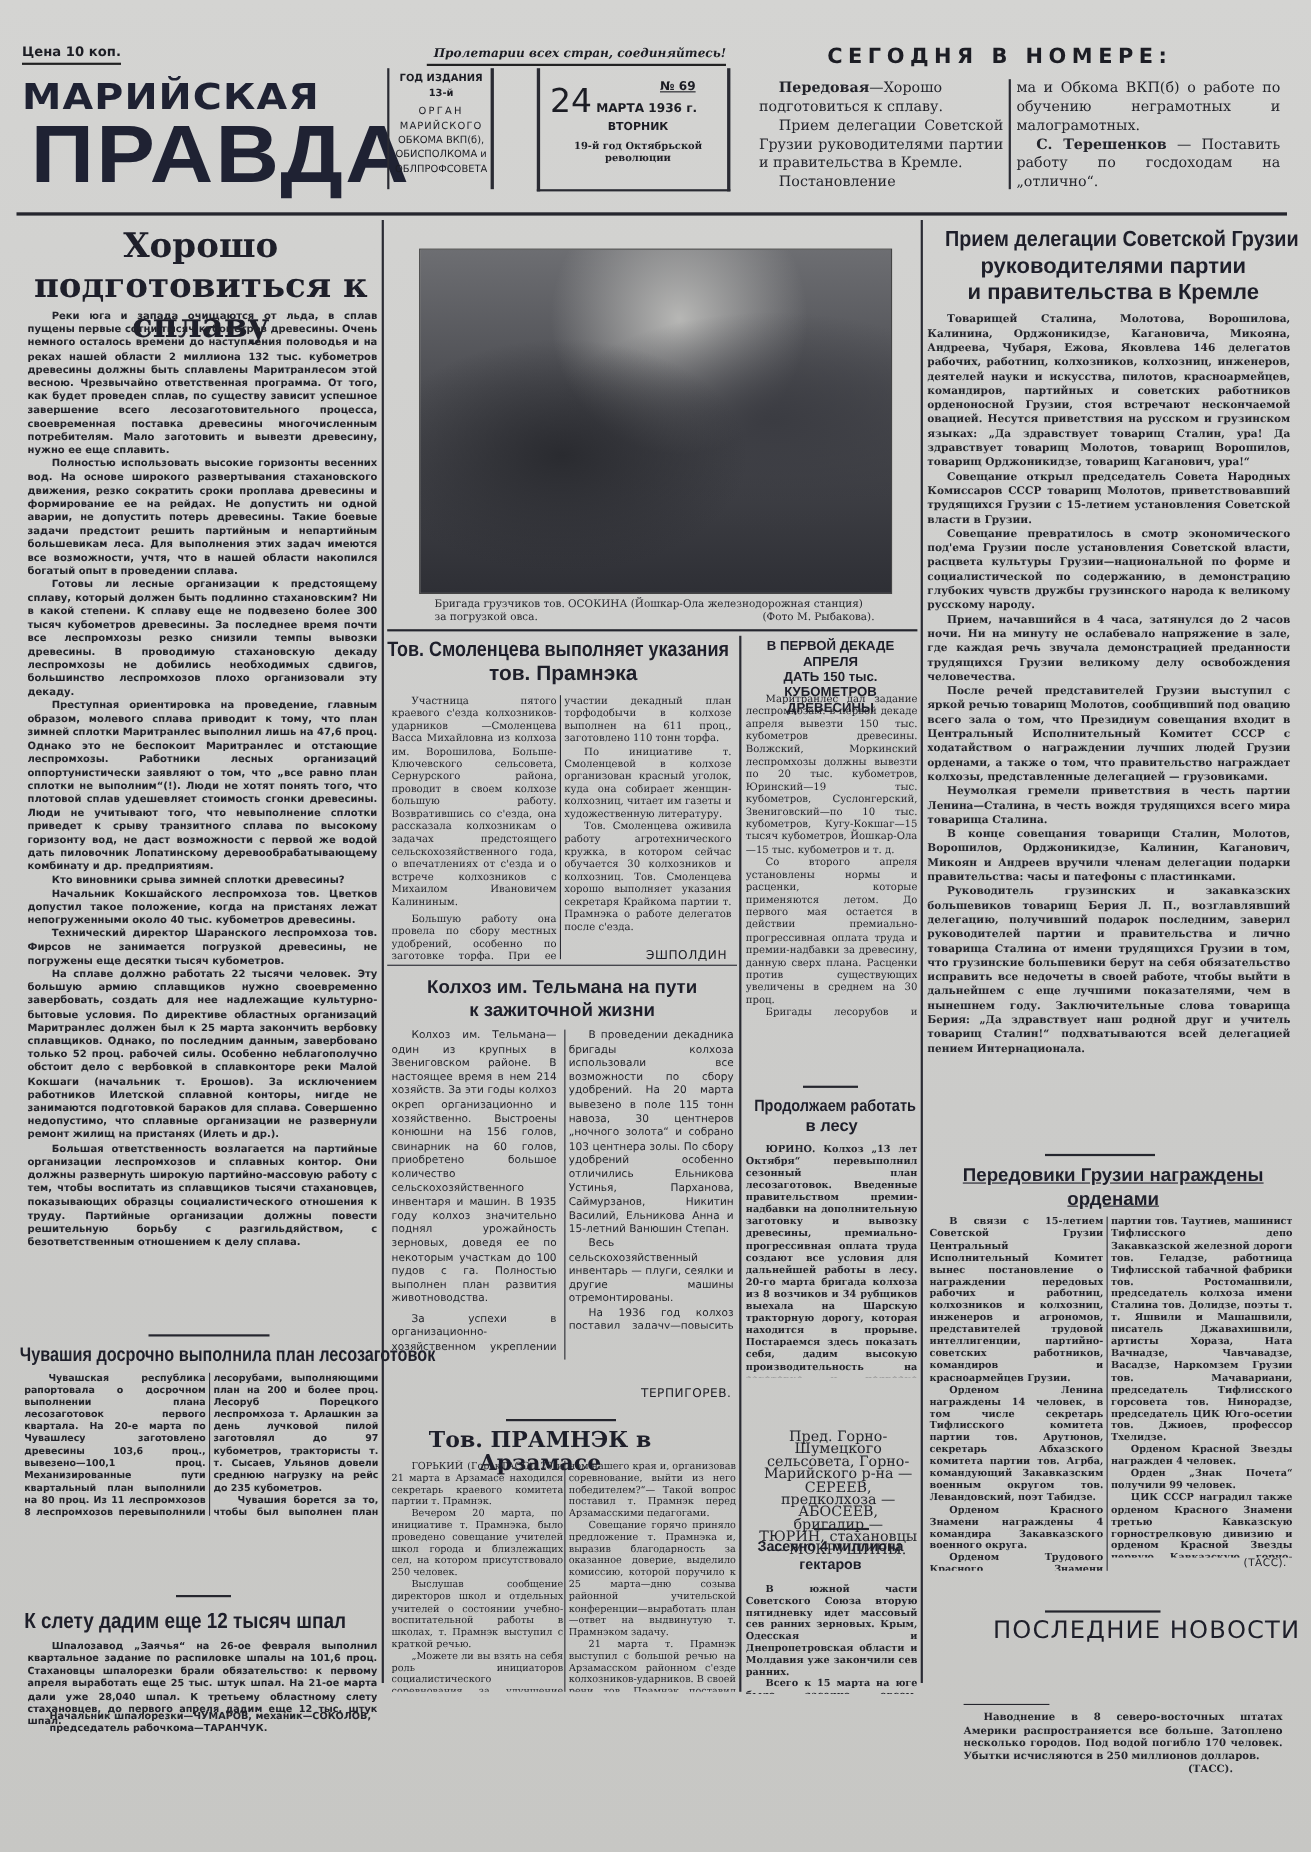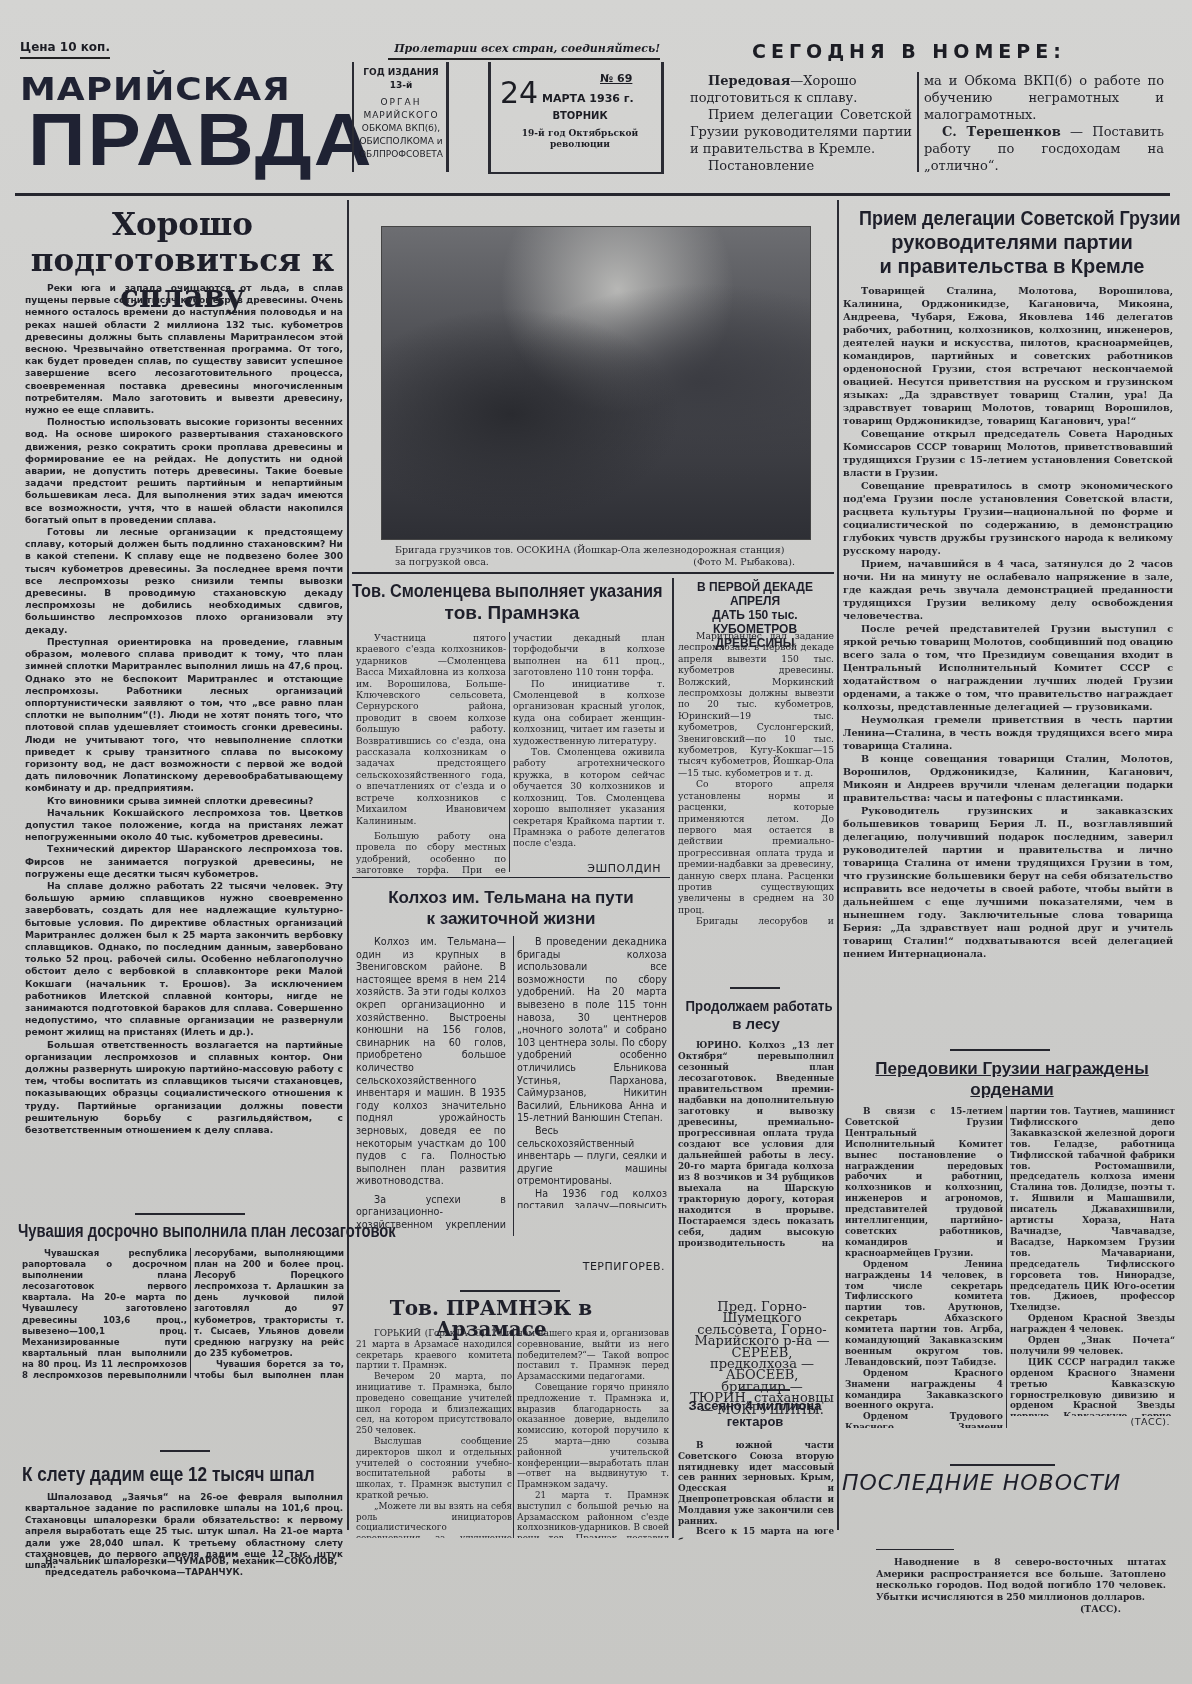--- a/index.html
+++ b/index.html
@@ -238,19 +238,19 @@
   <div class="vrule" style="left:1006px;top:1106px;height:322px;width:1px;"></div>
   <div class="abs stxt" style="left:1010px;top:1106px;width:165px;height:310px;overflow:hidden;font-size:8.8px;line-height:10.9px;font-weight:bold;">
     <p style="text-indent:0">партии тов. Таутиев, машинист Тифлисского депо Закавказской железной дороги тов. Геладзе, работница Тифлисской табачной фабрики тов. Ростомашвили, председатель колхоза имени Сталина тов. Долидзе, поэты т. т. Яшвили и Машашвили, писатель Джавахишвили, артисты Хораза, Ната Вачнадзе, Чавчавадзе, Васадзе, Наркомзем Грузии тов. Мачавариани, председатель Тифлисского горсовета тов. Нинорадзе, председатель ЦИК Юго-осетии тов. Джиоев, профессор Тхелидзе.</p>
     <p>Орденом Красной Звезды награжден 4 человек.</p>
     <p>Орден „Знак Почета“ получили 99 человек.</p>
     <p>ЦИК СССР наградил также орденом Красного Знамени третью Кавказскую горнострелковую дивизию и орденом Красной Звезды первую Кавказскую горно-стрелковую краснознаменную дивизию им. ЦИК ССР Грузии и грузинский кавалерийский полк.</p>
   </div>
   <div class="abs sign" style="left:1010px;top:1416px;width:160px;font-size:9.5px;">(ТАСС).</div>
 
   <div class="rule" style="left:950px;top:1464px;width:105px;height:2px;"></div>
-  <div class="abs" style="left:842px;top:1470px;width:340px;text-align:left;font-family:'DejaVu Sans',sans-serif;font-style:italic;font-size:22px;letter-spacing:1px;color:#1e1f2a;">ПОСЛЕДНИЕ НОВОСТИ</div>
+  <div class="abs" style="left:842px;top:1470px;width:340px;text-align:right;font-family:'DejaVu Sans',sans-serif;font-size:22px;letter-spacing:1px;color:#1e1f2a;">ПОСЛЕДНИЕ НОВОСТИ</div>
   <div class="rule" style="left:876px;top:1549px;width:78px;height:1px;"></div>
   <div class="abs stxt" style="left:876px;top:1556px;width:290px;font-size:9.2px;line-height:11.6px;font-weight:bold;">
     <p>Наводнение в 8 северо-восточных штатах Америки распространяется все больше. Затоплено несколько городов. Под водой погибло 170 человек. Убытки исчисляются в 250 миллионов долларов.</p>
   </div>
   <div class="abs stxt" style="left:1080px;top:1602px;width:60px;font-size:9.2px;font-weight:bold;">(ТАСС).</div>
 </div>
 
 </body></html>

